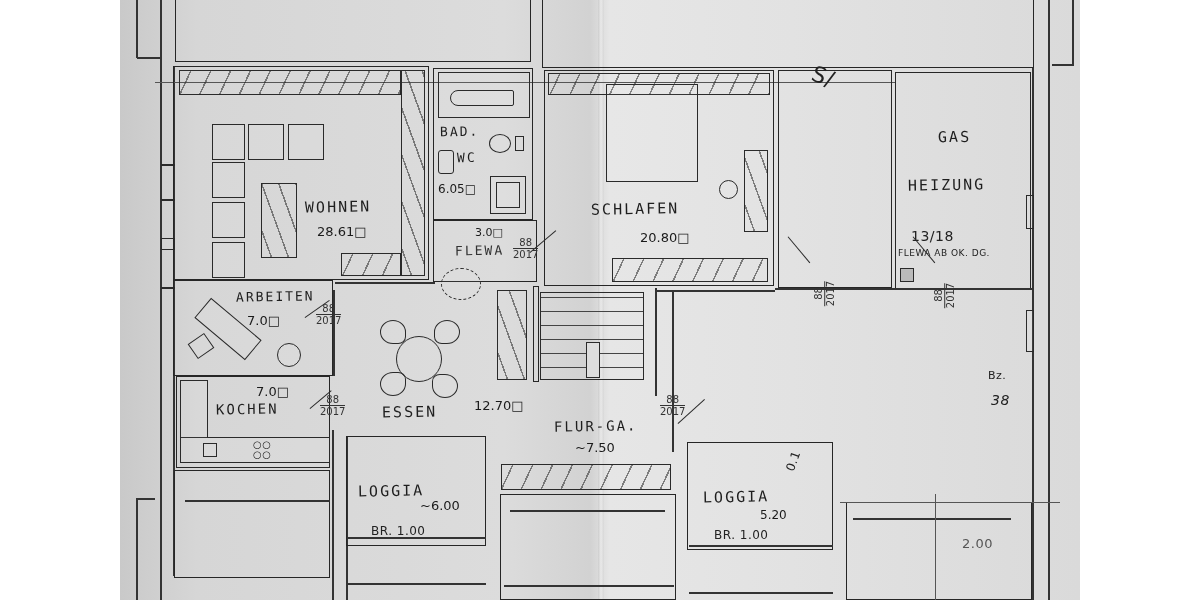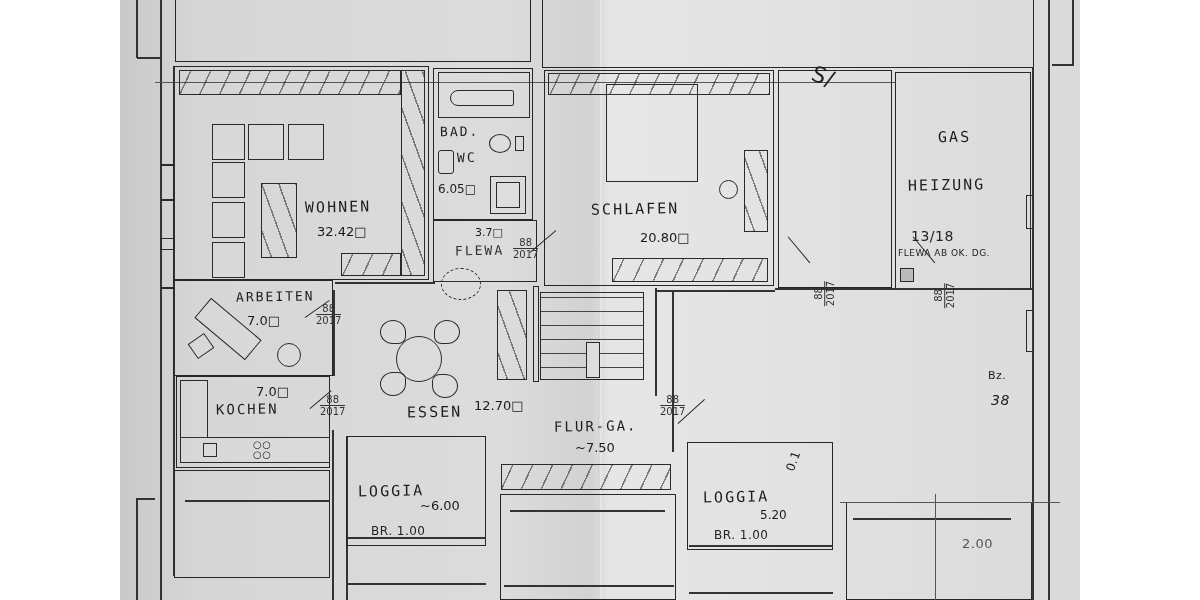--- a/index.html
+++ b/index.html
@@ -68,37 +68,37 @@
   <div class="vhatch" style="left:281px;top:70px;width:24px;height:206px;"></div>
   <div class="hatch" style="left:221px;top:253px;width:60px;height:23px;"></div>
   <div class="furn" style="left:92px;top:124px;width:33px;height:36px;"></div>
   <div class="furn" style="left:128px;top:124px;width:36px;height:36px;"></div>
   <div class="furn" style="left:168px;top:124px;width:36px;height:36px;"></div>
   <div class="furn" style="left:92px;top:162px;width:33px;height:36px;"></div>
   <div class="furn" style="left:92px;top:202px;width:33px;height:36px;"></div>
   <div class="furn" style="left:92px;top:242px;width:33px;height:36px;"></div>
   <div class="vhatch" style="left:141px;top:183px;width:36px;height:75px;"></div>
   <div class="lbl" style="left:185px;top:198px;">WOHNEN</div>
-  <div class="num" style="left:197px;top:224px;">32.42□</div>
+  <div class="num" style="left:197px;top:224px;">28.61□</div>
 
   <div class="w" style="left:313px;top:68px;width:100px;height:152px;"></div>
   <div class="furn" style="left:318px;top:72px;width:92px;height:46px;"></div>
   <div class="furn" style="left:330px;top:90px;width:64px;height:16px;border-radius:8px 2px 2px 8px;"></div>
 
   <div class="furn" style="left:369px;top:134px;width:22px;height:19px;border-radius:50%;"></div>
   <div class="furn" style="left:395px;top:136px;width:9px;height:15px;"></div>
   <div class="furn" style="left:318px;top:150px;width:16px;height:24px;border-radius:3px;"></div>
   <div class="furn" style="left:370px;top:176px;width:36px;height:38px;"></div>
   <div class="furn" style="left:376px;top:182px;width:24px;height:26px;"></div>
   <div class="lbl" style="left:320px;top:124px;font-size:13px;">BAD.</div>
   <div class="lbl" style="left:337px;top:150px;font-size:13px;">WC</div>
   <div class="num" style="left:318px;top:182px;font-size:12px;">6.05□</div>
 
   <div class="w" style="left:313px;top:220px;width:104px;height:62px;"></div>
-  <div class="num" style="left:355px;top:226px;font-size:11px;">3.7□</div>
+  <div class="num" style="left:355px;top:226px;font-size:11px;">3.0□</div>
   <div class="lbl" style="left:335px;top:243px;font-size:13px;color:#333;">FLEWA</div>
 
   <div class="w" style="left:424px;top:70px;width:230px;height:216px;"></div>
   <div class="hatch" style="left:428px;top:73px;width:222px;height:22px;"></div>
   <div class="furn" style="left:486px;top:84px;width:92px;height:98px;"></div>
   <div class="furn round" style="left:599px;top:180px;width:19px;height:19px;"></div>
   <div class="vhatch" style="left:624px;top:150px;width:24px;height:82px;"></div>
   <div class="hatch" style="left:492px;top:258px;width:156px;height:24px;"></div>
   <div class="lbl" style="left:471px;top:200px;">SCHLAFEN</div>
   <div class="num" style="left:520px;top:230px;">20.80□</div>
@@ -137,21 +137,21 @@
   <div class="vln" style="left:213px;top:290px;height:86px;"></div>
   <div class="vln" style="left:212px;top:430px;height:170px;"></div>
   <div class="vln" style="left:226px;top:436px;height:164px;"></div>
   <div class="ln" style="left:215px;top:282px;width:100px;"></div>
   <div class="furn round" style="left:276px;top:336px;width:46px;height:46px;"></div>
   <div class="furn" style="left:260px;top:320px;width:26px;height:24px;border-radius:50% 50% 30% 50%;"></div>
   <div class="furn" style="left:314px;top:320px;width:26px;height:24px;border-radius:50% 50% 50% 30%;"></div>
   <div class="furn" style="left:260px;top:372px;width:26px;height:24px;border-radius:50% 30% 50% 50%;"></div>
   <div class="furn" style="left:312px;top:374px;width:26px;height:24px;border-radius:30% 50% 50% 50%;"></div>
   <div class="vhatch" style="left:377px;top:290px;width:30px;height:90px;"></div>
-  <div class="lbl" style="left:262px;top:403px;margin-left:25px;">ESSEN</div>
+  <div class="lbl" style="left:262px;top:403px;">ESSEN</div>
   <div class="num" style="left:354px;top:398px;">12.70□</div>
   <div class="furn round" style="left:321px;top:268px;width:40px;height:32px;border-style:dashed;"></div>
 
   <div class="w" style="left:413px;top:286px;width:6px;height:96px;"></div>
   <div class="furn" style="left:420px;top:292px;width:104px;height:88px;
     background: repeating-linear-gradient(0deg, transparent 0 11px, #444 11px 12px, transparent 12px 14px);"></div>
   <div class="furn" style="left:466px;top:342px;width:14px;height:36px;background:#ddd;"></div>
   <div class="vln" style="left:535px;top:288px;height:108px;"></div>
 
   <div class="lbl" style="left:434px;top:418px;font-size:14px;">FLUR-GA.</div>

